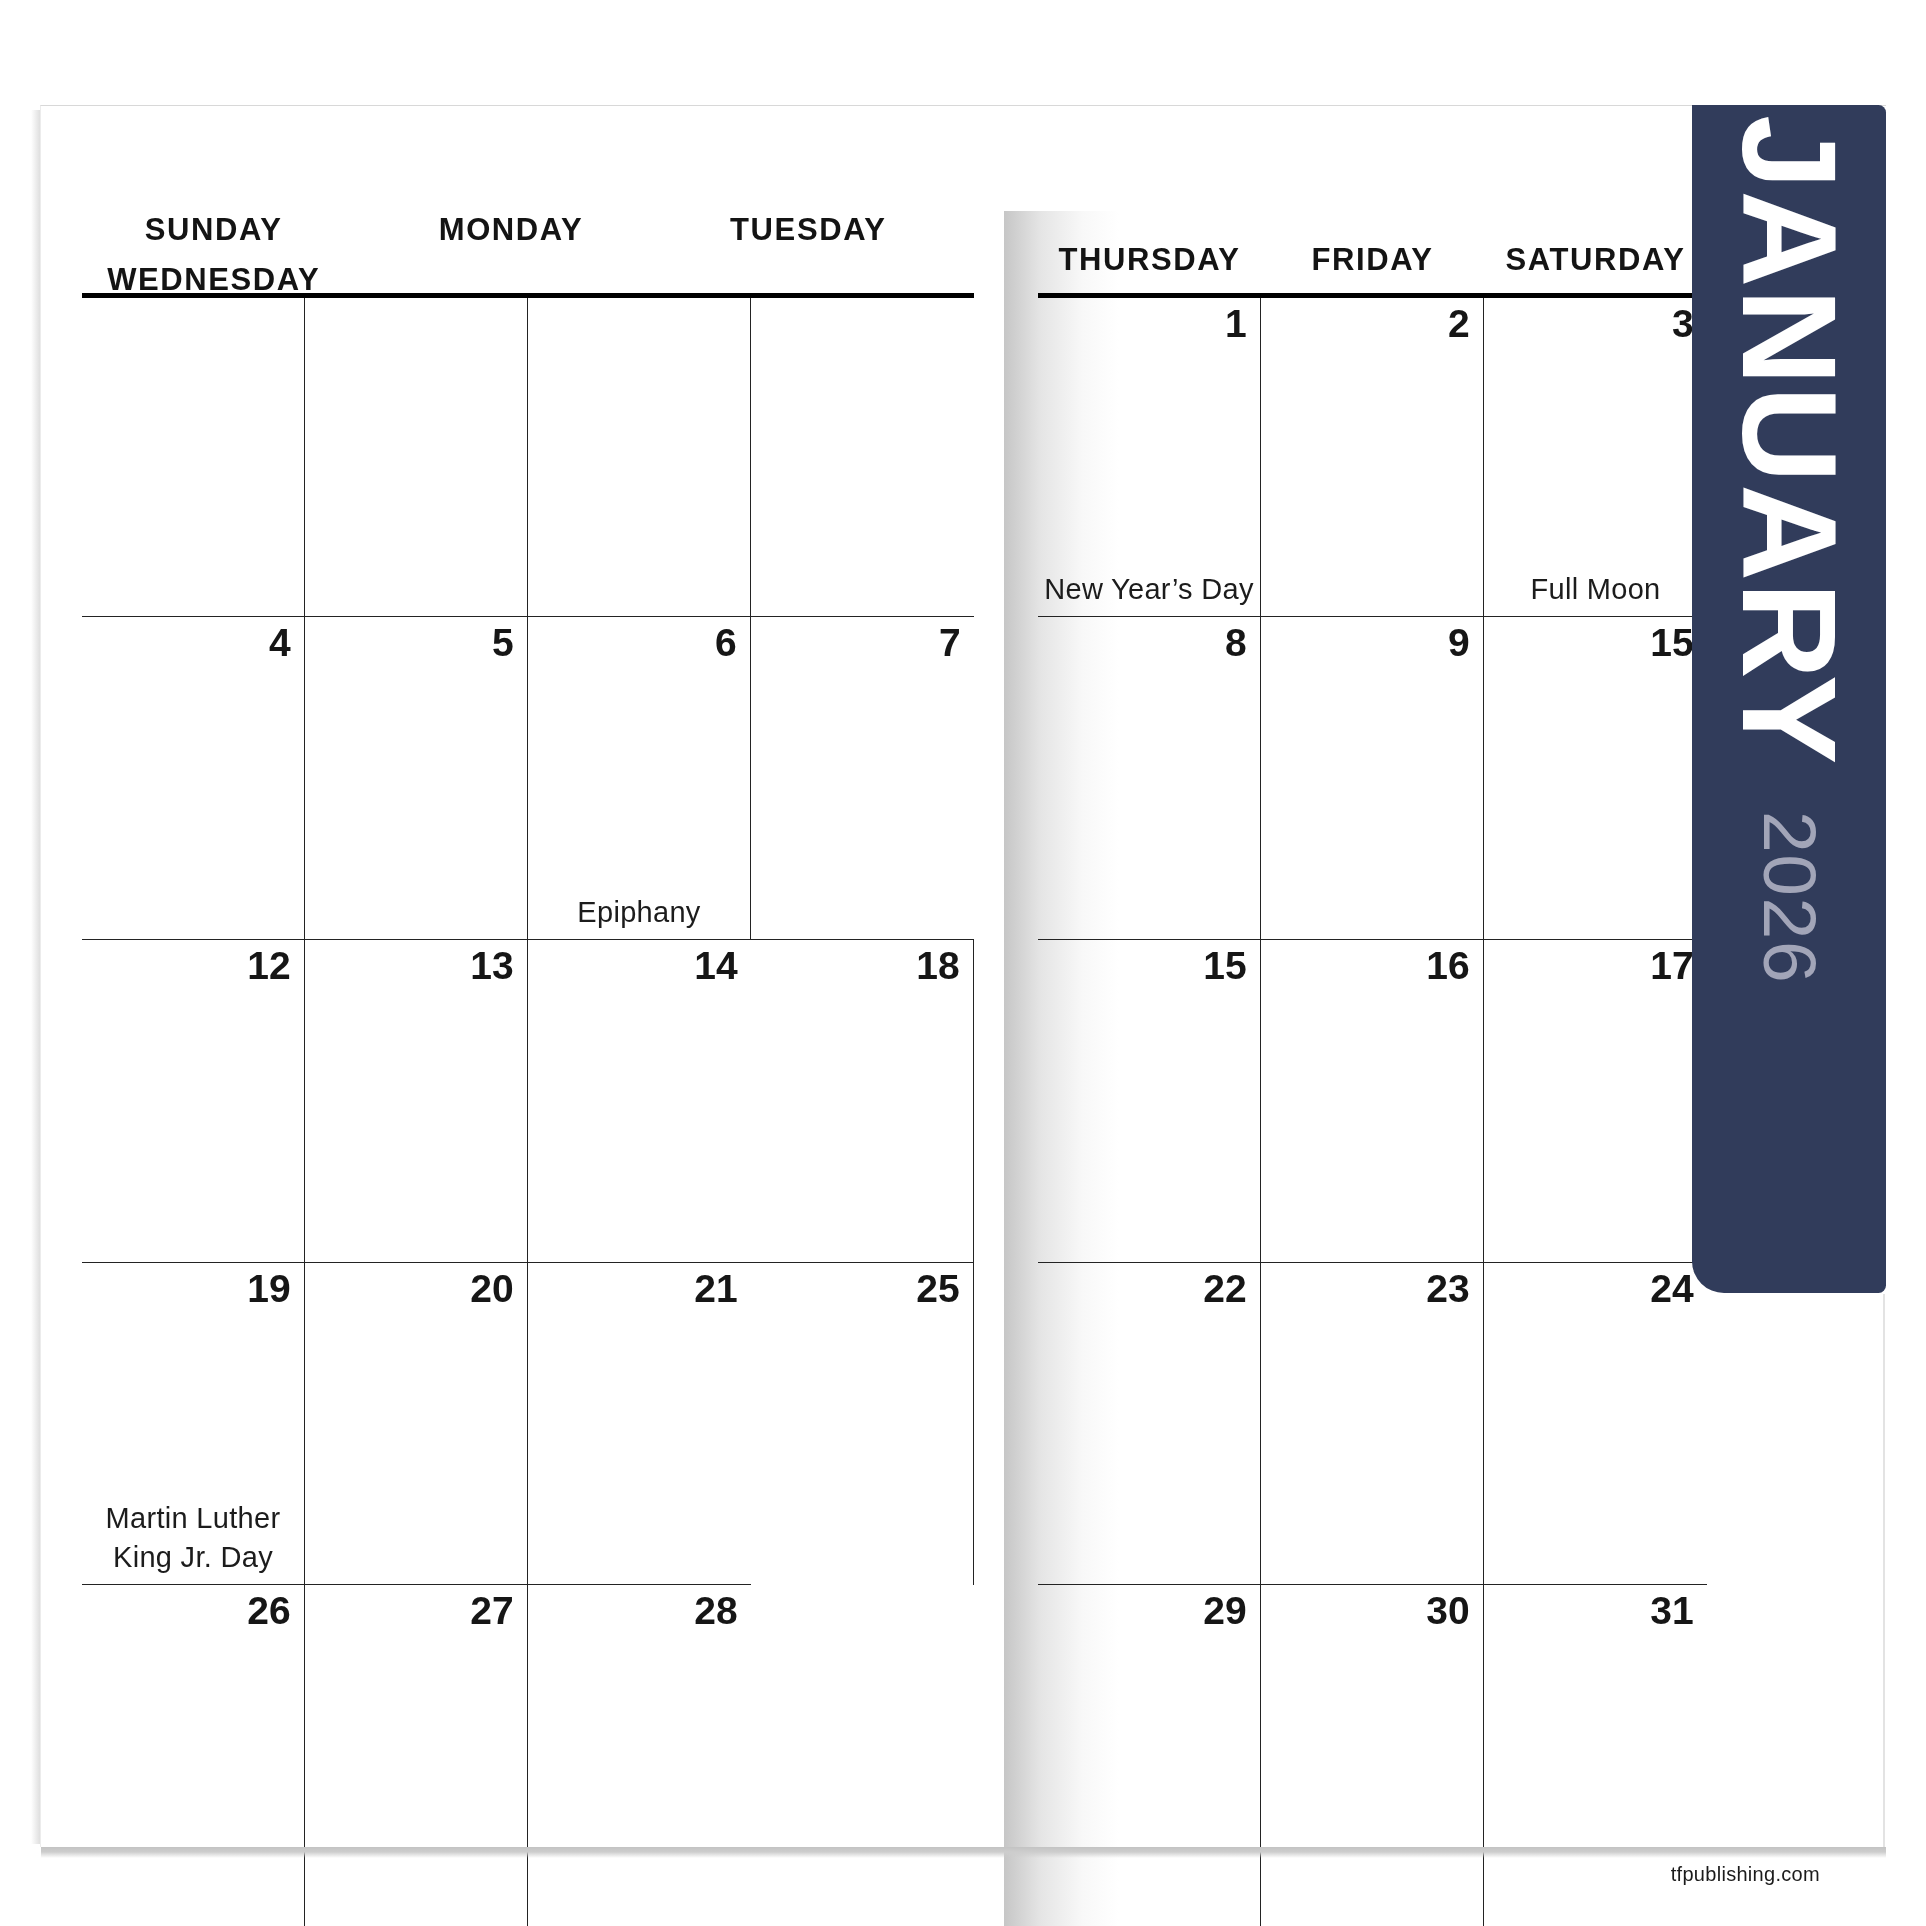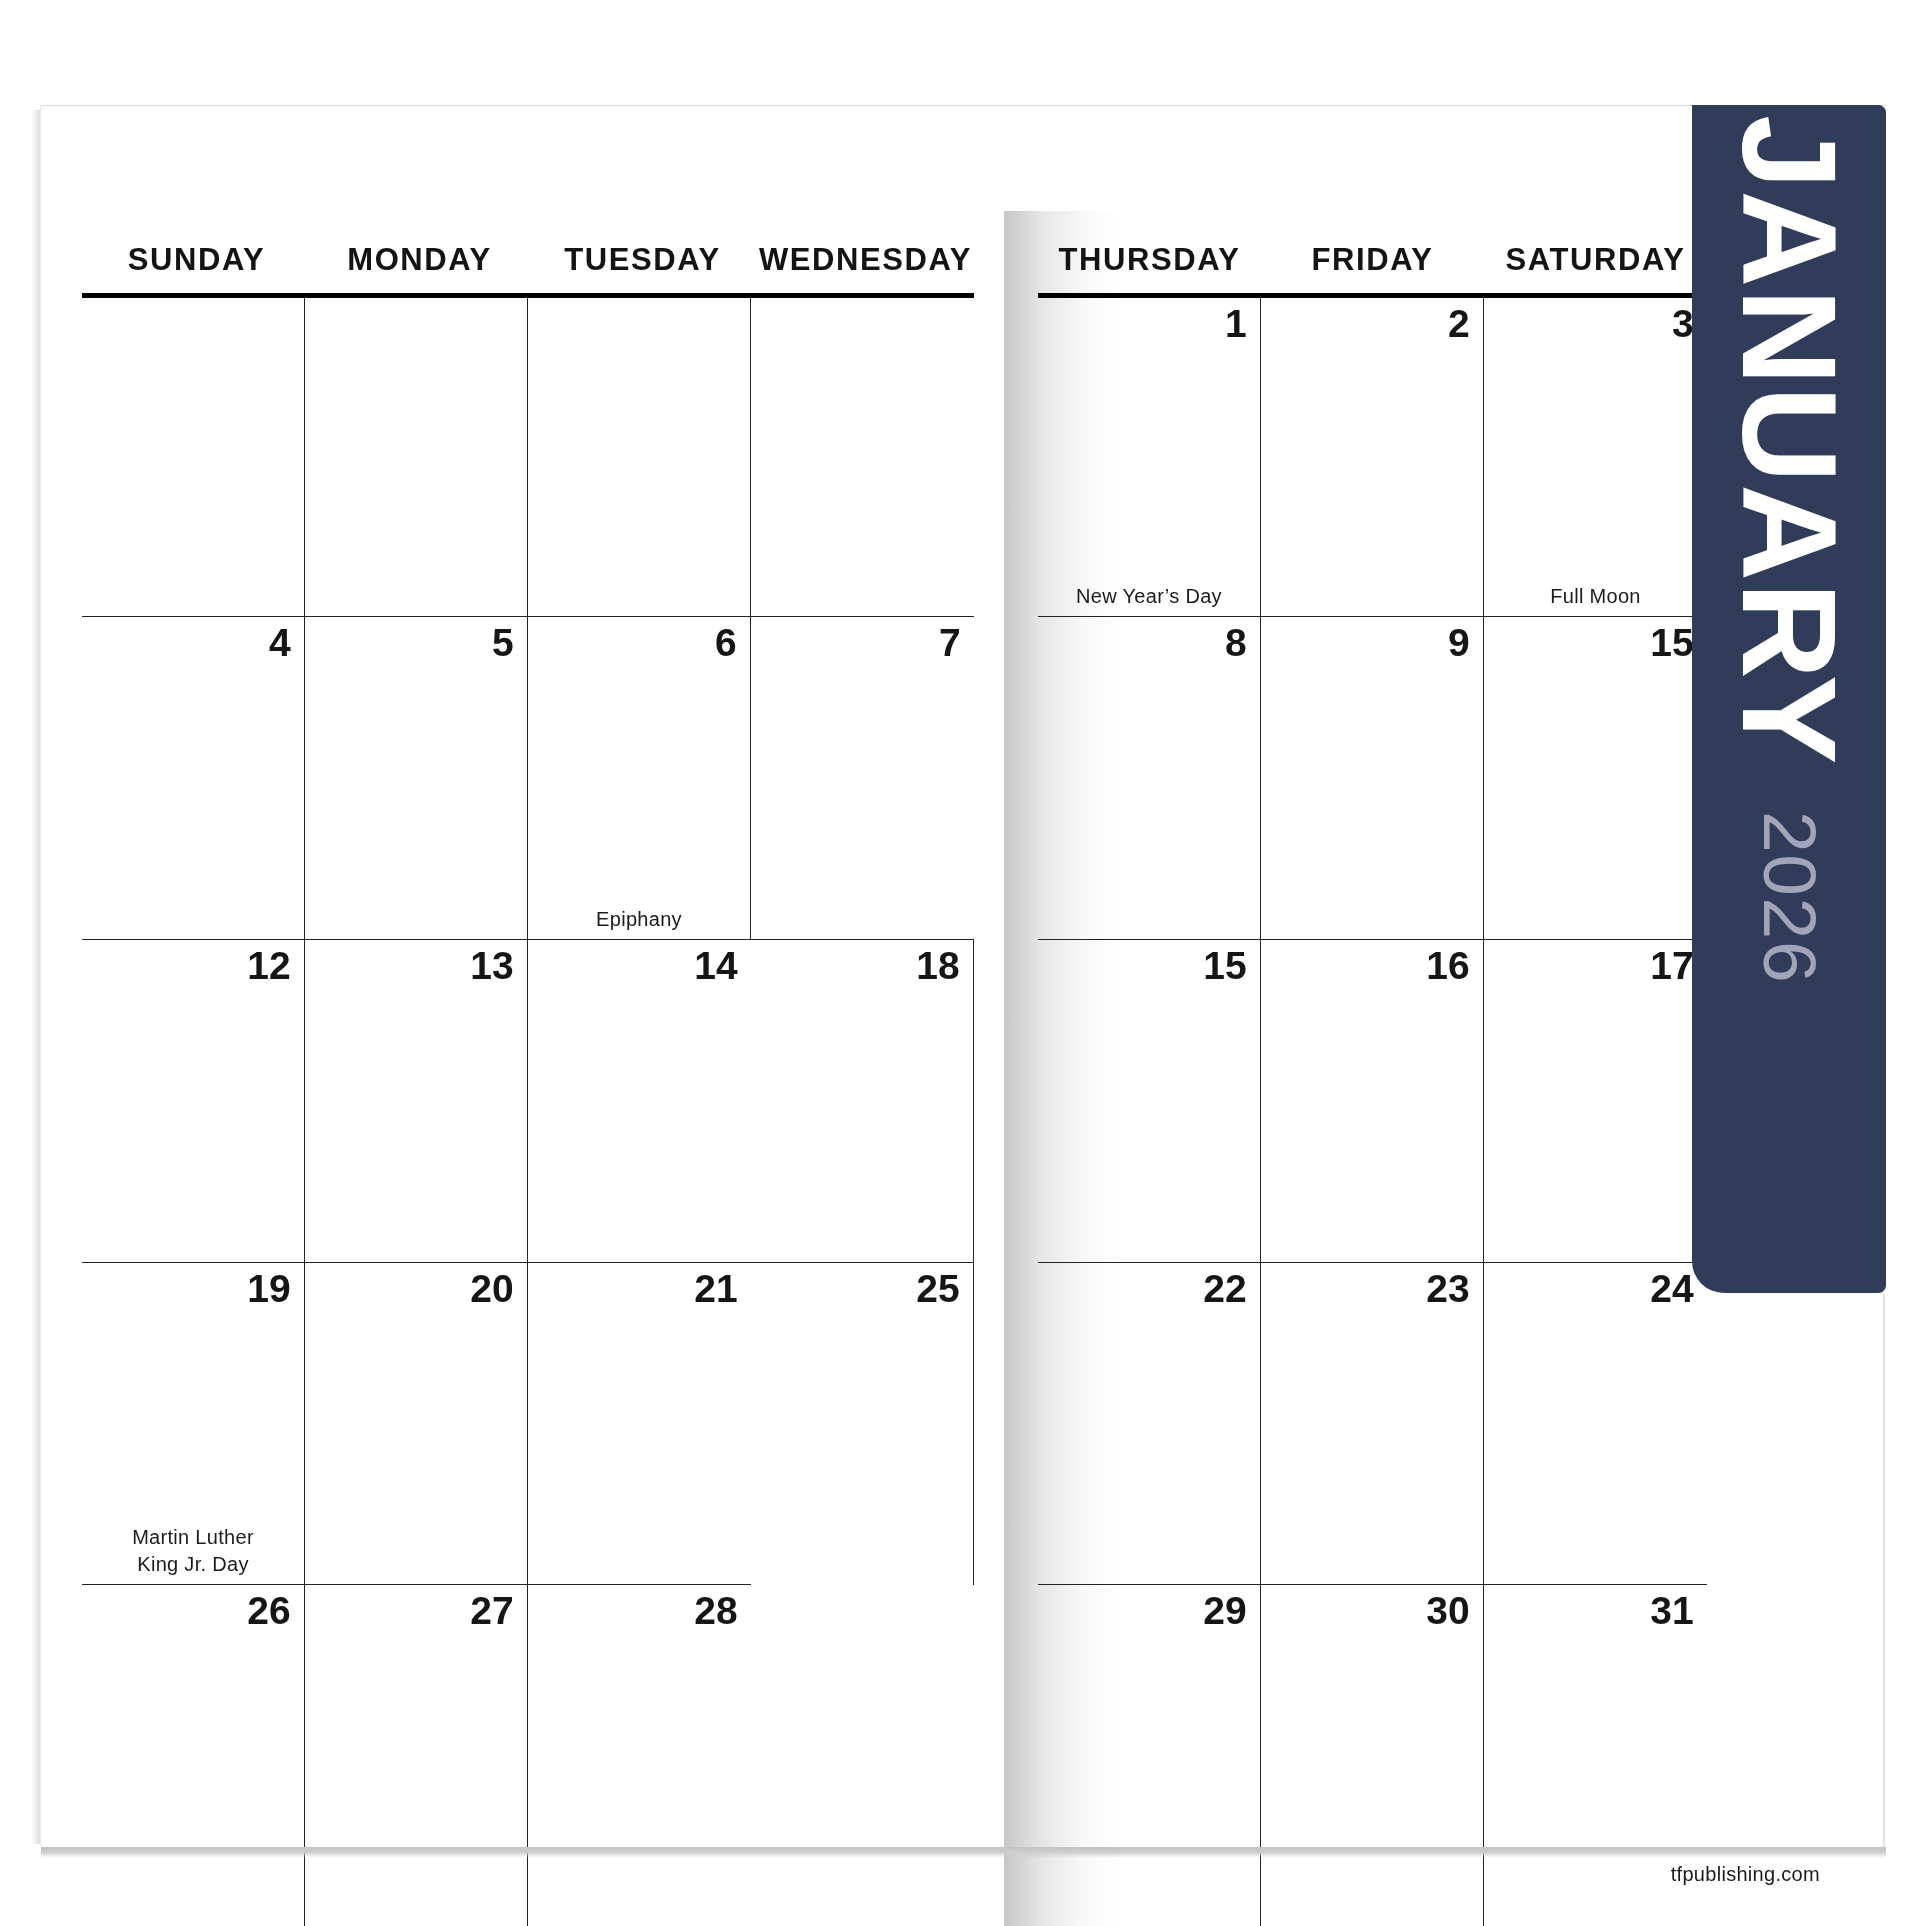--- a/index.html
+++ b/index.html
@@ -40,21 +40,21 @@
   .page-edge-right{
     position:absolute;left:1883px;top:1294px;width:1.6px;height:553px;
     background:#e3e3e3;
   }
 
   
   .hdr{
     position:absolute;top:106px;height:80px;
     display:grid;align-items:end;
   }
-  .hdr-left{left:44px;width:892px;grid-template-columns:repeat(4,1fr);}
+  .hdr-left{left:24px;width:892px;grid-template-columns:repeat(3,1fr);}
   .hdr-right{left:997px;width:669px;grid-template-columns:repeat(3,1fr);}
   .day{
     text-align:center;padding-bottom:14px;
     font-size:31px;font-weight:700;letter-spacing:1.6px;color:#141414;
   }
 
   
   .rule{position:absolute;top:187px;height:4.8px;background:#000;}
   .rule-left{left:41px;width:892px;}
   .rule-right{left:997px;width:669px;}
@@ -75,21 +75,21 @@
   .cell.last-col{border-right:none;}
   .cell.last-row{border-bottom:none;}
   .num{
     text-align:right;
     padding:6.4px 13.4px 0 0;
     font-size:39px;font-weight:700;line-height:1.05;color:var(--ink);
   }
   .holiday{
     position:absolute;left:0;right:0;bottom:6.4px;
     text-align:center;
-    font-size:20px;font-weight:400;line-height:1.35;
+    font-size:29px;font-weight:400;line-height:1.35;
     letter-spacing:0.3px;color:#1c1c1c;
     white-space:pre-line;
   }
 
   
   .tab{
     position:absolute;left:1692px;top:105px;width:194px;height:1188px;
     background:var(--tab-bg);
     border-radius:0 7.5px 7.5px 32px;
   }

